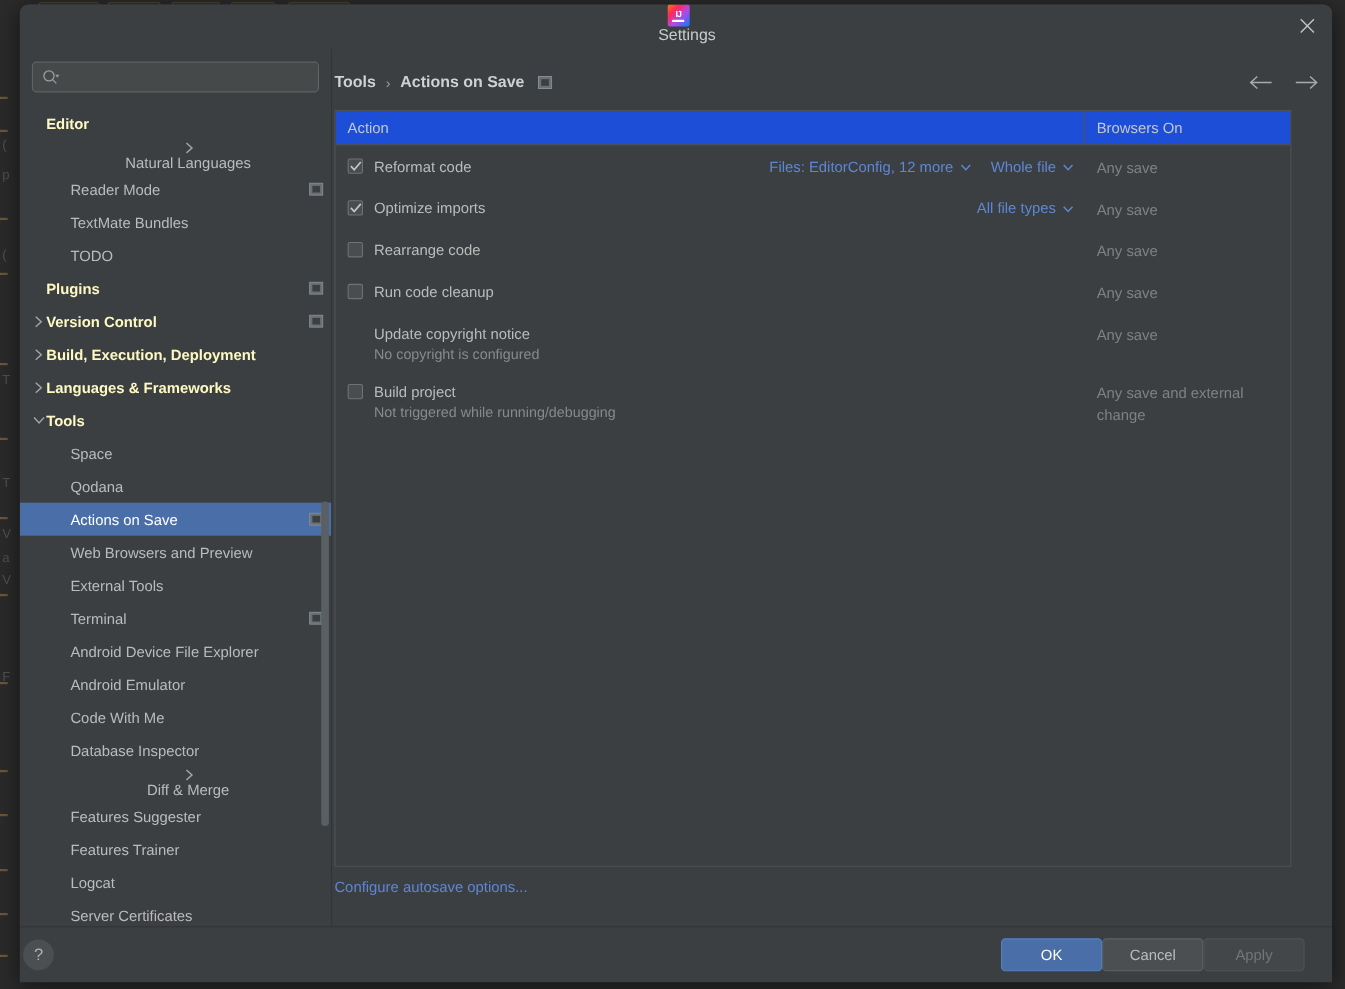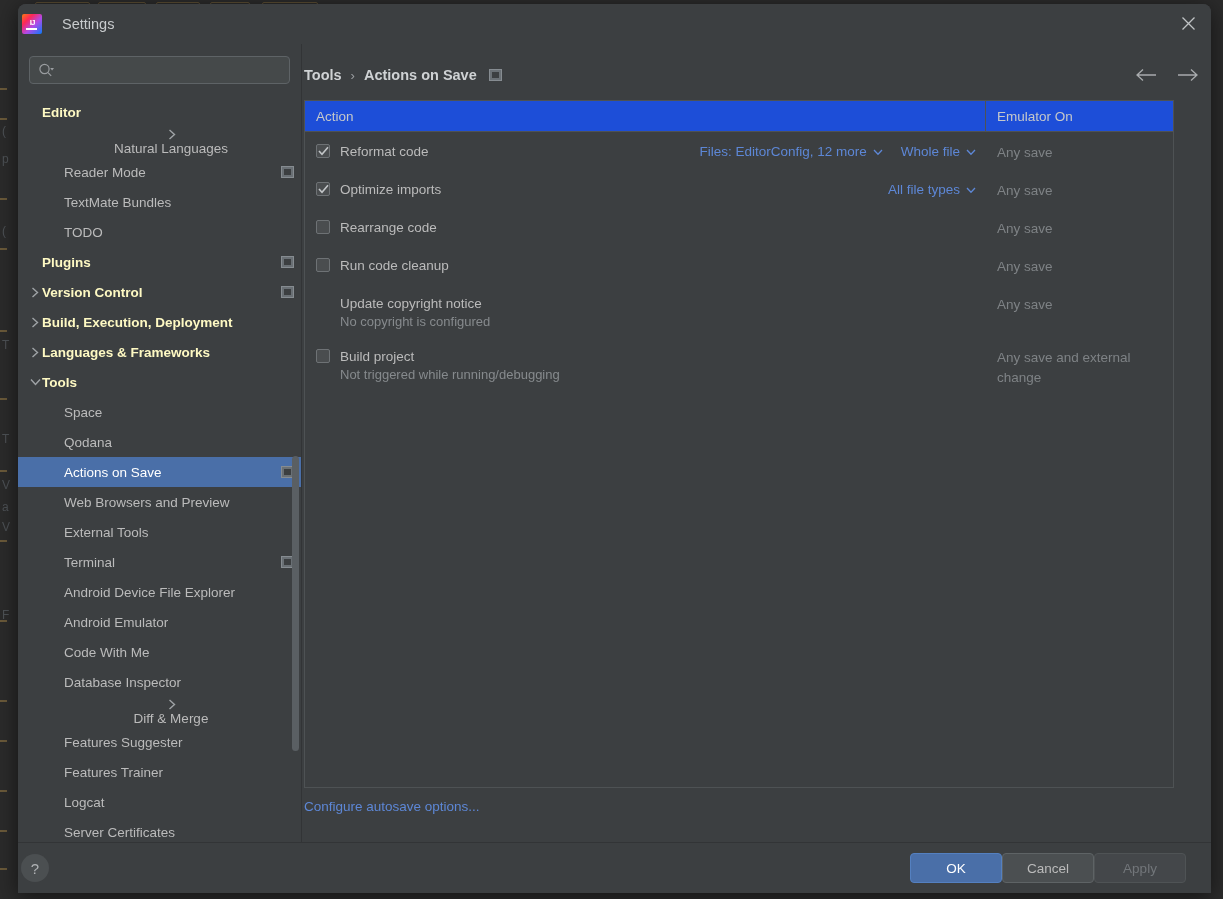--- a/index.html
+++ b/index.html
@@ -37,21 +37,21 @@
     background: #3c3f41;
     border-radius: 8px 8px 0 0;
     box-shadow: 0 4px 22px rgba(0,0,0,.55);
     overflow: hidden;
   }
 
   
   #titlebar {
     position: relative; height: 40px;
     background: #3c3f41;
-    display: flex; align-items: center;
+    display: flex; align-items: center; flex-direction: column;
   }
   #app-icon {
     margin-left: 4px; width: 20px; height: 20px;
     border-radius: 2px;
     background: linear-gradient(135deg,#f97a12 0%,#fe2857 28%,#b14ae8 58%,#087cfa 100%);
     display: flex; align-items: center; justify-content: center;
     position: relative;
   }
   #app-icon .ij {
     color: #fff; font-size: 8px; font-weight: bold;
@@ -483,21 +483,21 @@
             <svg width="22" height="14" viewBox="0 0 22 14">
               <path d="M1 7 H20 M14 1.5 L20 7 L14 12.5" stroke="#a8abad" stroke-width="1.3" fill="none"></path>
             </svg>
           </span>
         </span>
       </div>
 
       <div id="table">
         <div id="table-head">
           <div class="th" id="th-action">Action</div>
-          <div class="th" id="th-activated">Emulator On</div>
+          <div class="th" id="th-activated">Browsers On</div>
         </div>
         <div id="table-body">
             <div class="trow">
               <div class="cell-action">
                 <div class="action-main">
                   <span class="cb">
                     <svg width="11" height="10" viewBox="0 0 11 10">
                       <path d="M1 5 L4 8.3 L10 1.3" stroke="#c3c6c8" stroke-width="1.6" fill="none"></path>
                     </svg>
                   </span>

